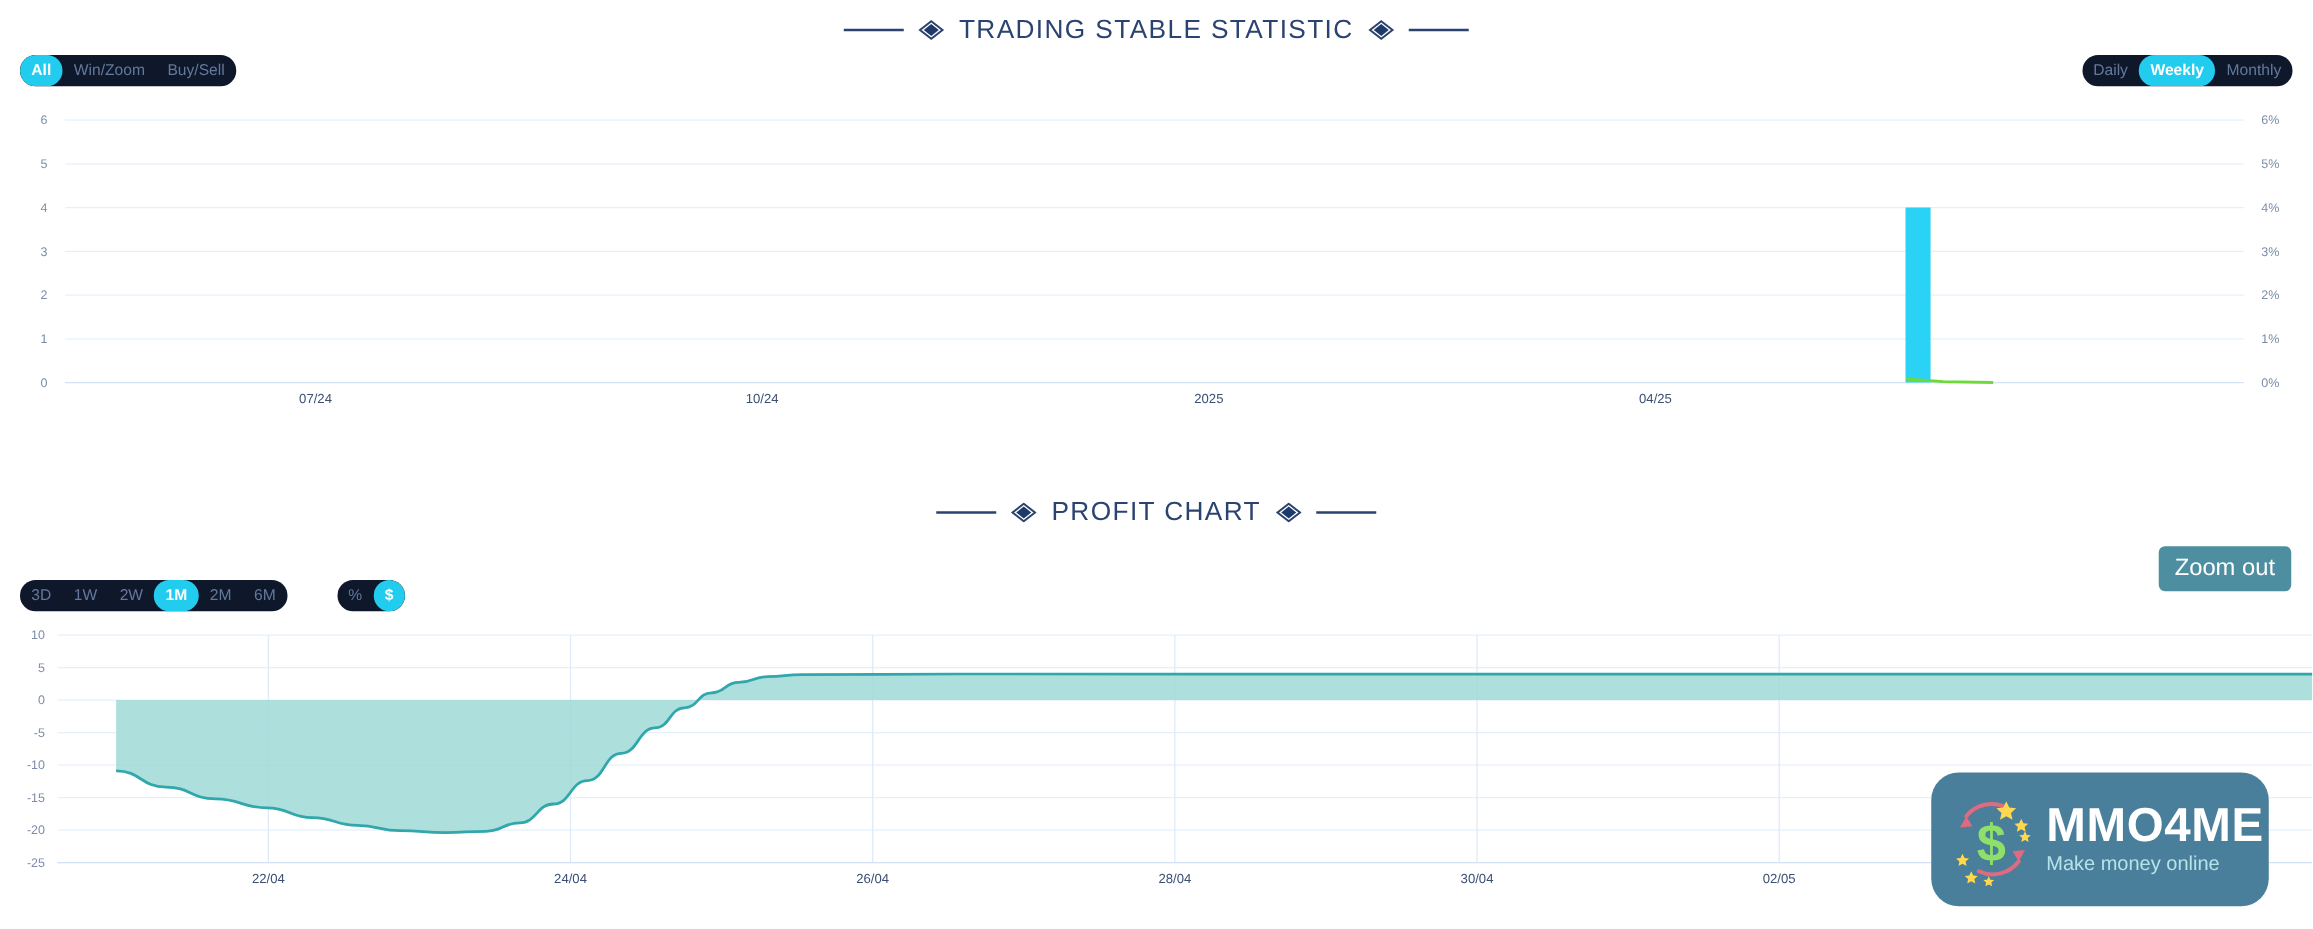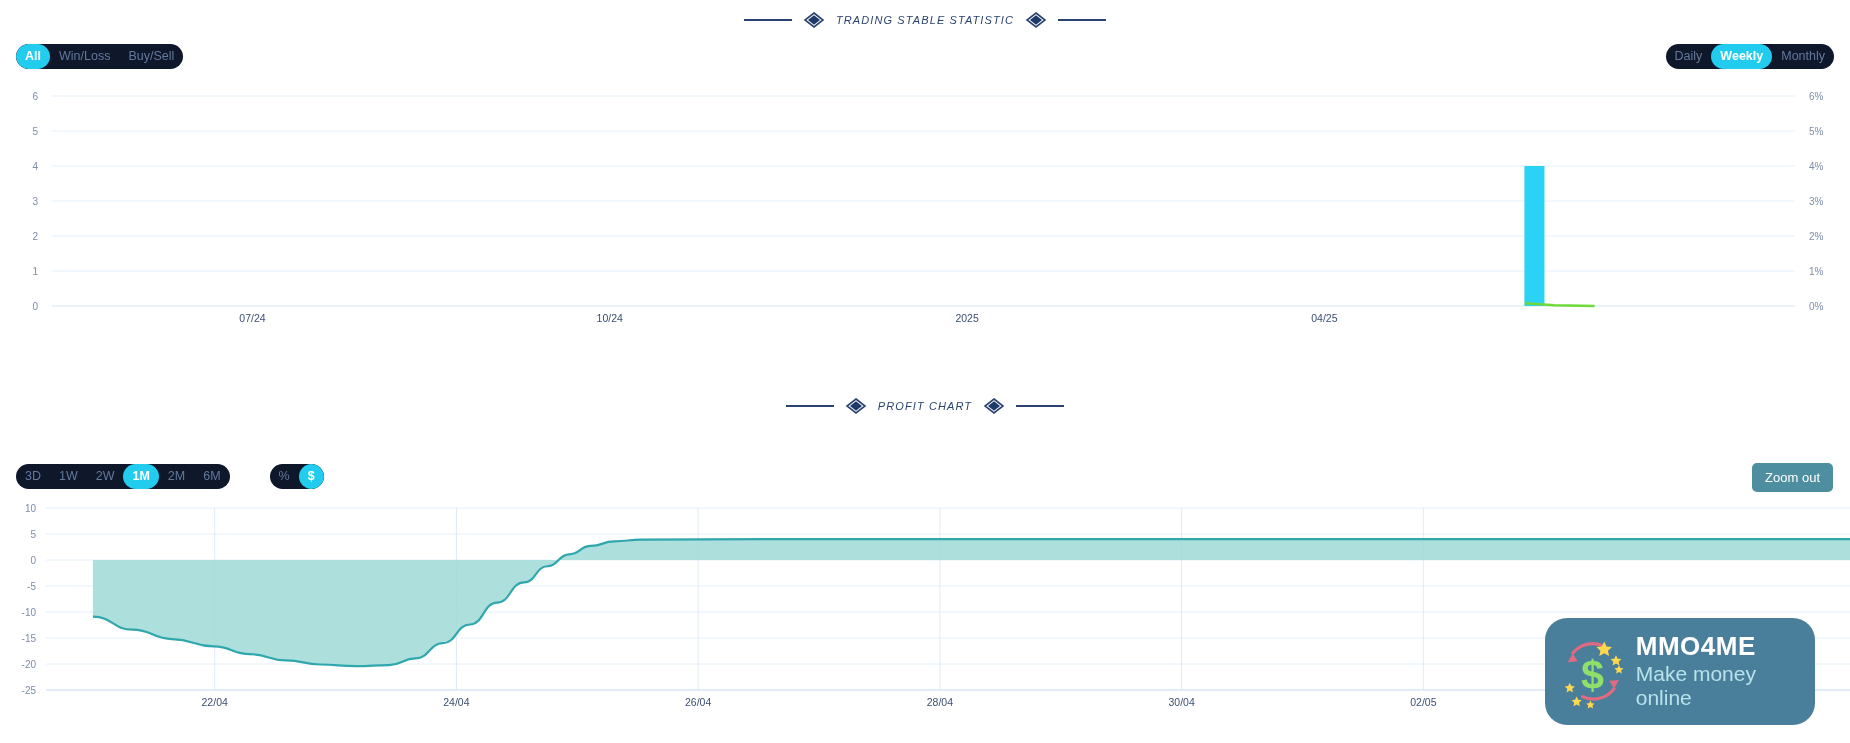--- a/index.html
+++ b/index.html
@@ -28,26 +28,25 @@
     width: 48px;
     height: 2px;
     background: #2b4370;
   }
   .title-diamond {
     width: 22px;
     height: 16px;
     display: block;
   }
   .title-text {
-    font-size: 11px;
+    font-size: 21px;
     letter-spacing: 1.1px;
     color: #2b4370;
     font-weight: 400;
     white-space: nowrap;
-    font-style: italic;
   }
 
   
   .pill-group {
     display: inline-flex;
     align-items: center;
     background: #0f172a;
     border-radius: 13px;
     padding: 0;
     overflow: hidden;
@@ -95,24 +94,24 @@
     position: absolute;
     left: 16px;
     top: 464px;
     display: flex;
     align-items: center;
     gap: 40px;
   }
   #zoom-out-button {
     position: absolute;
     right: 17px;
-    top: 463px;
+    top: 437px;
     background: #4d8fa0;
     color: #ffffff;
-    font-size: 13px;
+    font-size: 19px;
     padding: 7px 13px;
     border-radius: 5px;
     border: none;
     cursor: pointer;
     font-family: "Liberation Sans", sans-serif;
   }
   #chart-profit {
     position: absolute;
     left: 0;
     top: 500px;
@@ -149,28 +148,28 @@
     box-sizing: border-box;
   }
   #watermark-text {
     display: flex;
     flex-direction: column;
     justify-content: center;
     margin-left: 2px;
   }
   #wm-brand {
     color: #ffffff;
-    font-size: 26px;
+    font-size: 38px;
     font-weight: bold;
     letter-spacing: 0.5px;
     line-height: 1.05;
   }
   #wm-tag {
     color: #b7e2ea;
-    font-size: 21px;
+    font-size: 16px;
     line-height: 1.15;
     margin-top: 1px;
   }
 </style>
 </head>
 <body>
 
 <div id="stat-title-wrap" class="section-title">
   <span class="title-line"></span>
   <svg class="title-diamond" viewBox="0 0 22 16">
@@ -180,21 +179,21 @@
   <span class="title-text">TRADING STABLE STATISTIC</span>
   <svg class="title-diamond" viewBox="0 0 22 16">
     <path d="M11 1 L20 8 L11 15 L2 8 Z" fill="none" stroke="#2b4370" stroke-width="1.6"></path>
     <path d="M11 3.2 L17 8 L11 12.8 L5 8 Z" fill="#1d3a68"></path>
   </svg>
   <span class="title-line"></span>
 </div>
 
 <div id="stat-controls-left" class="pill-group">
   <span class="pill active">All</span>
-  <span class="pill">Win/Loss</span>
+  <span class="pill">Win/Zoom</span>
   <span class="pill">Buy/Sell</span>
 </div>
 
 <div id="stat-controls-right" class="pill-group">
   <span class="pill">Daily</span>
   <span class="pill active">Weekly</span>
   <span class="pill">Monthly</span>
 </div>
 
 <svg id="chart-stat" viewBox="0 0 1850 260">

